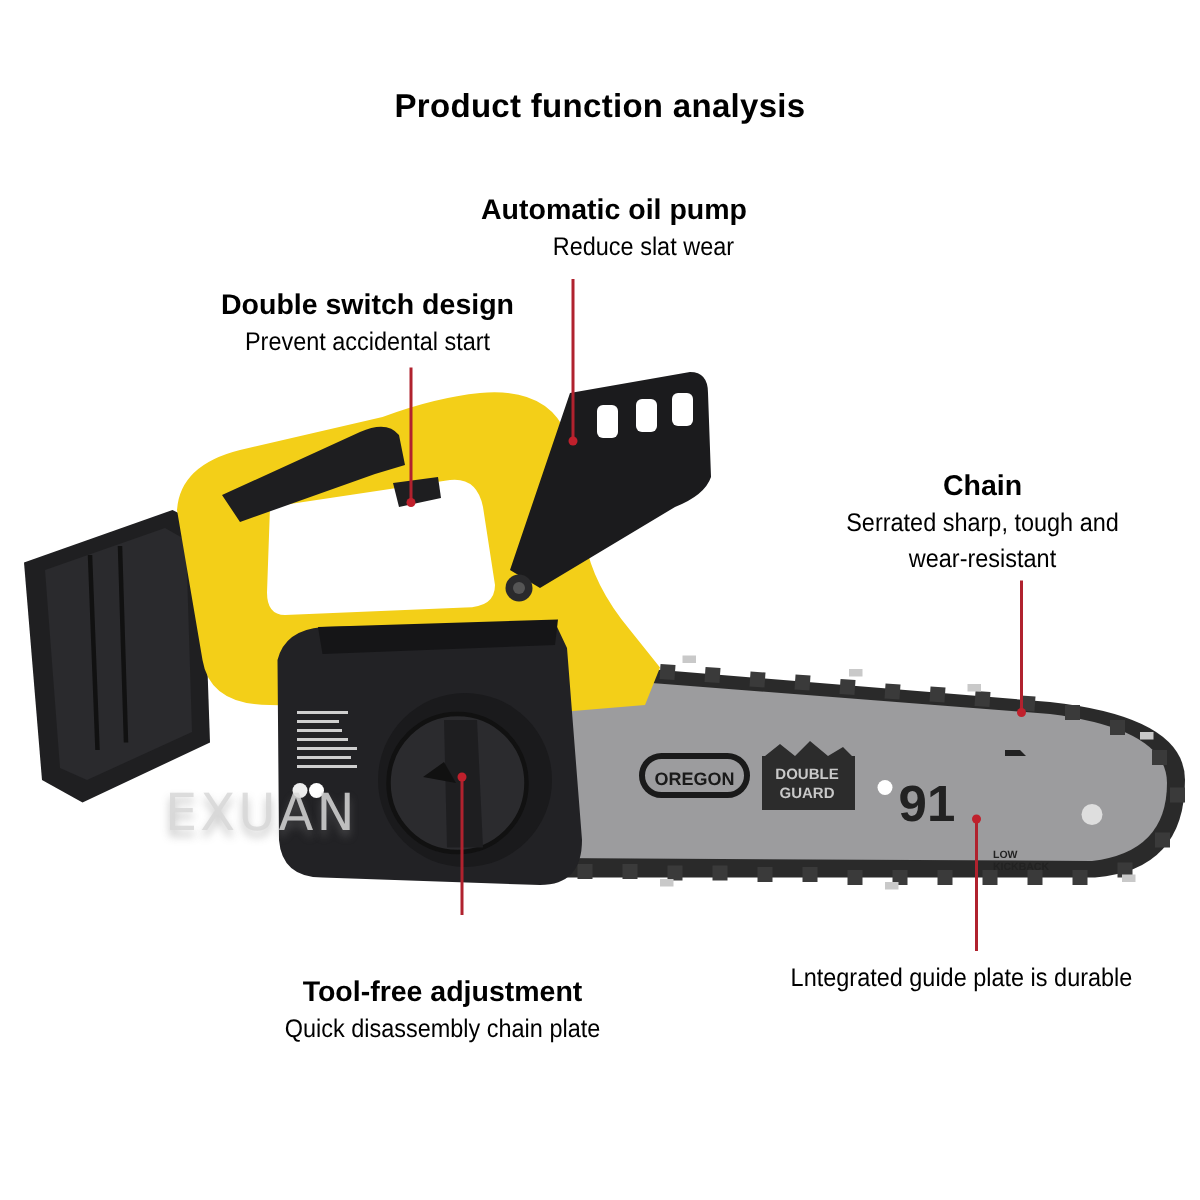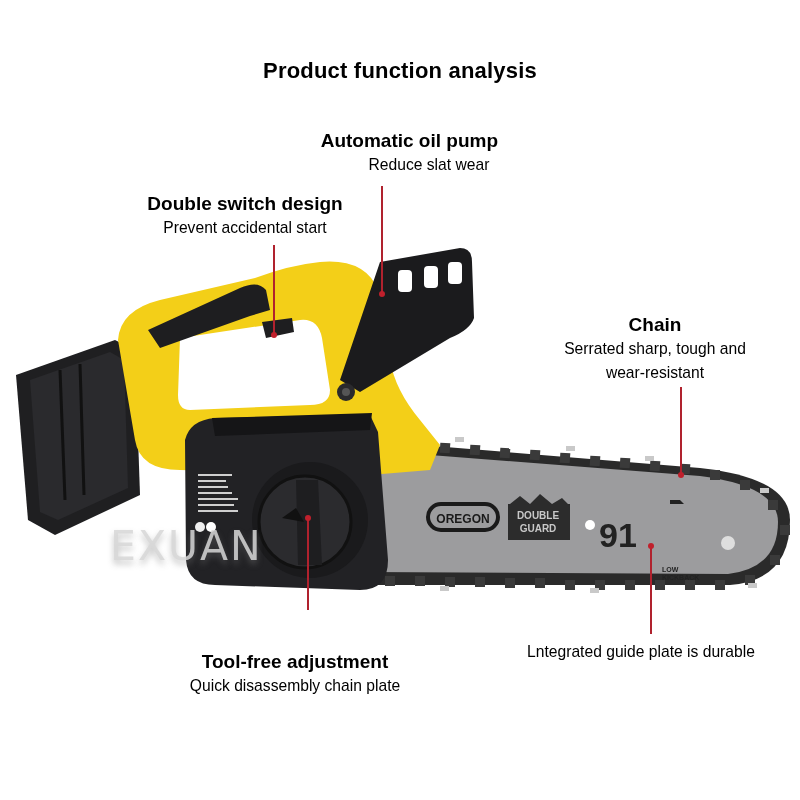--- a/index.html
+++ b/index.html
@@ -4,21 +4,21 @@
   <style>
     html, body { margin:0; padding:0; background:#ffffff; }
     body { width:800px; height:800px; position:relative; overflow:hidden; font-family:"Liberation Sans", sans-serif; color:#000; }
     .title { position:absolute; left:0; width:800px; top:58px; text-align:center; font-weight:bold; font-size:22px; letter-spacing:0.2px; }
     .label { position:absolute; text-align:center; white-space:nowrap; }
     .label .h { font-weight:bold; font-size:19px; line-height:24px; }
     .label .s { font-size:17px; line-height:24px; transform:scaleX(0.92); display:block; }
     .pointer { position:absolute; width:2px; background:#b0222e; }
     .pointer .dot { position:absolute; left:-2px; bottom:-3px; width:6px; height:6px; border-radius:50%; background:#c0202c; }
     svg.product { position:absolute; left:0; top:0; }
-    .watermark { position:absolute; left:110px; top:522px; font-size:41px; letter-spacing:2px; color:rgba(215,215,215,0.85); text-shadow:0 4px 6px rgba(120,120,120,0.45); font-family:"DejaVu Sans", sans-serif; }
+    .watermark { position:absolute; left:110px; top:522px; font-size:34px; letter-spacing:2px; color:rgba(215,215,215,0.85); text-shadow:0 4px 6px rgba(120,120,120,0.45); font-family:"DejaVu Sans", sans-serif; }
   </style>
 </head>
 <body>
 
 <div class="title">Product function analysis</div>
 
 <svg class="product" width="800" height="800" viewBox="0 0 800 800">
 
   <g>
     <path d="M360,440 L700,468 Q790,478 790,520 Q790,580 730,585 L360,585 Z" fill="#2a2a2a"></path>

